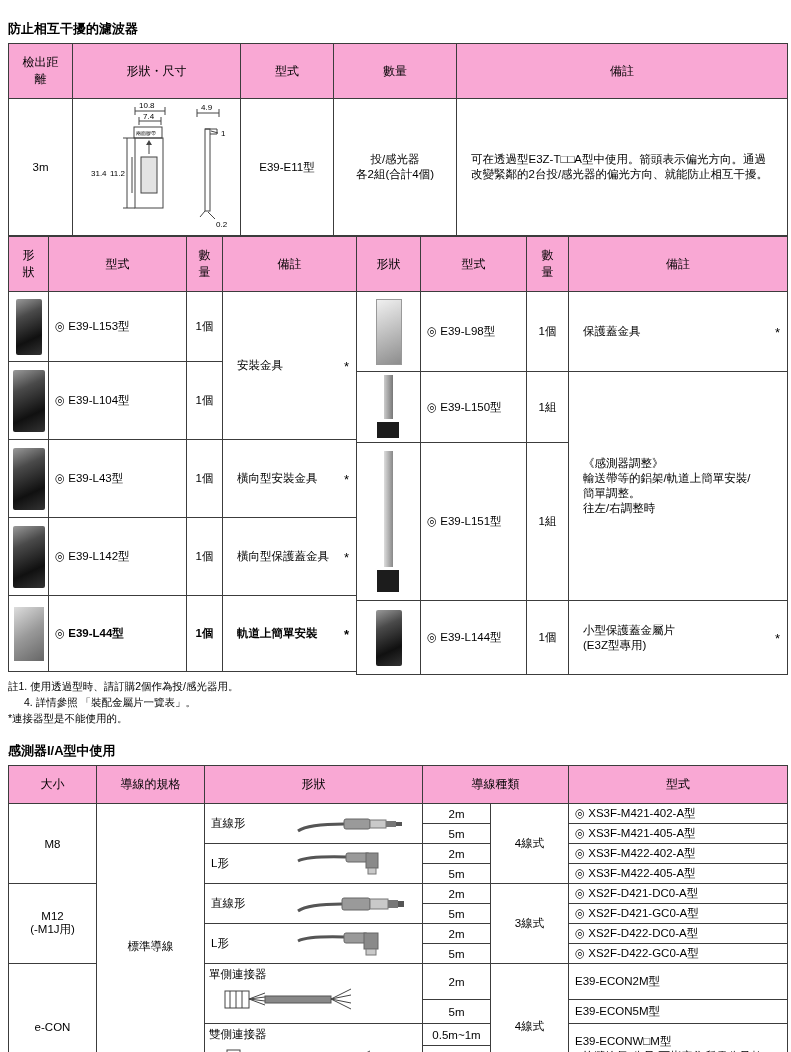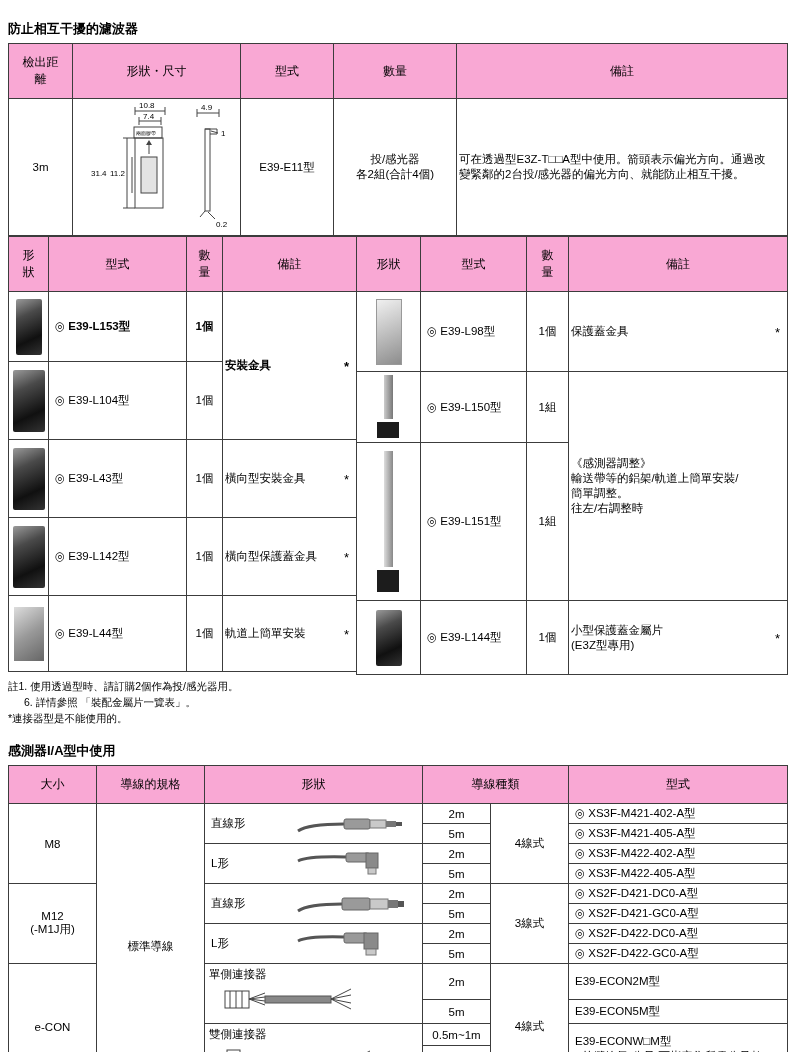--- a/index.html
+++ b/index.html
@@ -6,42 +6,42 @@
   body{width:791px;background:#fff;color:#000;font-family:"Liberation Sans","DejaVu Sans",sans-serif;}
   .page{padding:8px 6px 12px 8px;}
   .sec-title{font-size:13px;font-weight:bold;margin:16px 0 5px 0;}
   .sec-title.first{margin-top:12px;}
   table.tbl{border-collapse:collapse;table-layout:fixed;}
   .tbl th,.tbl td{border:1px solid #3c3c3c;font-size:11.5px;padding:1px 4px;vertical-align:middle;overflow:hidden;}
   .tbl th{background:#f9a8d4;font-weight:normal;font-size:12px;text-align:center;padding:10px;}
   td.ctr{text-align:center;}
   td.model{text-align:left;padding-left:6px;}
   .pre{white-space:pre-line;}
-  td.note-cell{position:relative;padding-right:16px;padding-left:2px;text-align:left;}
+  td.note-cell{position:relative;padding-right:16px;padding-left:14px;text-align:left;}
   .star{position:absolute;right:7px;top:50%;transform:translateY(-50%);font-size:13px;}
   td.photo-cell{text-align:center;}
   .photo{margin:2px auto;}
   .p-sensor{width:26px;height:56px;background:linear-gradient(155deg,#9a9a9a 0%,#4a4a4a 30%,#101010 70%,#333 100%);border-radius:2px;}
   .p-sensor.wide{width:32px;height:62px;}
   .p-plate{width:30px;height:54px;background:linear-gradient(145deg,#ddd,#999 50%,#666);}
   .p-light{width:24px;height:64px;background:linear-gradient(155deg,#f0f0f0,#c9c9c9 40%,#8d8d8d);border:1px solid #999;}
   .p-rod{width:9px;height:44px;background:linear-gradient(90deg,#ccc,#777);position:relative;margin-bottom:22px;}
   .p-rod::after{content:"";position:absolute;left:-7px;top:100%;margin-top:3px;width:22px;height:16px;background:#1c1c1c;}
   .p-rod-long{width:9px;height:116px;background:linear-gradient(90deg,#ddd,#888);position:relative;margin-bottom:28px;}
   .p-rod-long::after{content:"";position:absolute;left:-7px;top:100%;margin-top:3px;width:22px;height:22px;background:#1c1c1c;}
   .bracket-tables{display:flex;align-items:flex-start;}
   .bracket-tables .tright{margin-left:-1px;}
   .footnotes{font-size:10.5px;margin-top:4px;line-height:1.5;}
   .fn-indent{margin-left:16px;}
   .mshape-inner{display:flex;align-items:center;justify-content:space-between;padding:0 2px;}
   .shape-label{font-size:11.5px;text-align:left;}
   td.econ-shape-cell{vertical-align:top;padding:3px 4px;}
   .econ-draw{display:block;margin:4px auto 0 auto;}
   tr.h20{height:20px;} tr.h128{height:128px;}
-  tr.h70{height:70px;font-weight:bold;} tr.h78{height:78px;} tr.h76{height:76px;}
+  tr.h70{height:70px;} tr.h78{height:78px;} tr.h76{height:76px;font-weight:bold;}
   tr.h80{height:80px;} tr.h68{height:68px;} tr.h158{height:158px;} tr.h74{height:74px;}
   tr.h36{height:36px;} tr.h24{height:24px;} tr.h22{height:22px;}
   .t1{width:779px;} .t3{width:779px;border-radius:6px;}
   .tleft{width:348px;} .tright{width:431px;}
 </style>
 </head>
 <body>
 
 <div class="page">
 
@@ -244,21 +244,21 @@
 (E3Z型專用)</span>
               <span class="star">*</span>
             </td>
           </tr>
         </tbody>
       </table>
     </div>
 
     <div class="footnotes">
       <div>註1. 使用透過型時、請訂購2個作為投/感光器用。</div>
-      <div class="fn-indent">6. 詳情參照 「裝配金屬片一覽表」。</div>
+      <div class="fn-indent">4. 詳情參照 「裝配金屬片一覽表」。</div>
       <div>*連接器型是不能使用的。</div>
     </div>
   </section>
 
   <section>
     <h2 class="sec-title">感測器I/A型中使用</h2>
     <table class="tbl t3">
       <colgroup>
           <col style="width:88px">
           <col style="width:108px">

